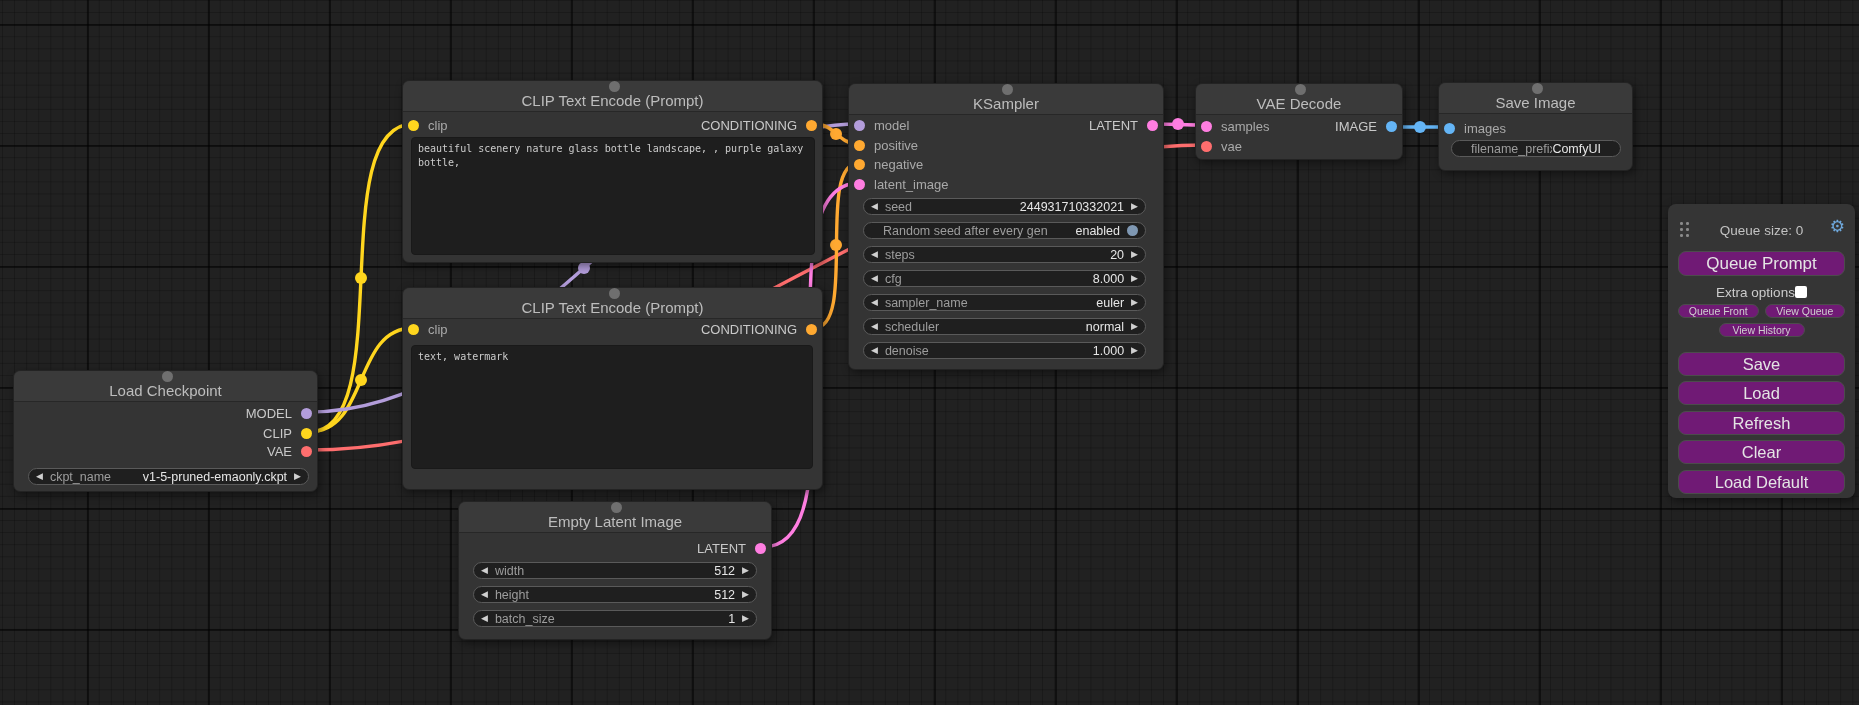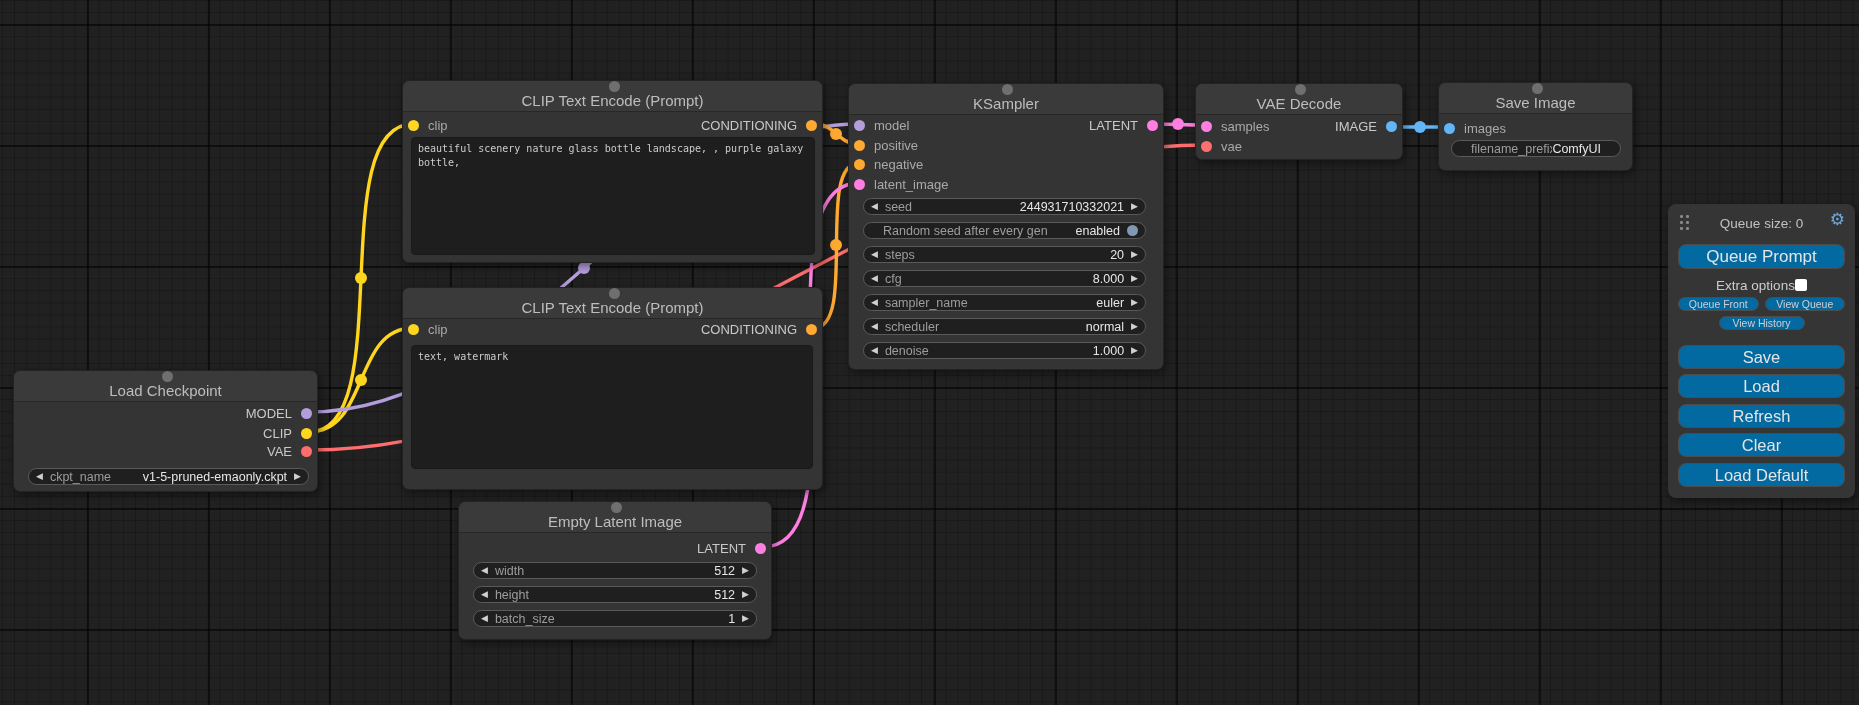--- a/index.html
+++ b/index.html
@@ -53,30 +53,30 @@
   }
   .pill .arr{color:#d0d0d0;font-size:9px;flex:none;line-height:1;}
   .pill .wlabel{color:#9d9d9d;margin-left:7px;overflow:hidden;white-space:nowrap;}
   .pill .wvalue{color:#e6e6e6;margin-left:auto;margin-right:7px;white-space:nowrap;}
   .pill.no-arrows .wlabel{margin-left:12px;}
   .toggle-dot{width:11px;height:11px;border-radius:50%;background:var(--c-toggle);flex:none;}
 
   #queue-panel{
     position:absolute;left:1668px;top:204px;width:187px;height:294px;z-index:3;
     background:#353535;border-radius:8px;box-shadow:2px 3px 10px rgba(0,0,0,.5);
-    box-sizing:border-box;padding:0 10px;
+    box-sizing:border-box;padding:7px 10px;
   }
   .qheader{position:relative;height:26px;display:flex;align-items:center;justify-content:center;
     color:#c2c2c2;font-size:13.5px;margin-top:6px;}
   .qhandle{position:absolute;left:2px;top:5px;display:grid;grid-template-columns:repeat(2,3px);
     grid-auto-rows:3px;gap:3px 3px;}
   .qhandle i{width:2.5px;height:2.5px;border-radius:50%;background:#8a8a8a;}
   .qgear{position:absolute;right:0;top:1px;color:var(--c-gear);font-size:17px;line-height:1;}
   .qbtn{
-    background:#0369a1;border:1px solid #4c4c4c;border-radius:8px;color:#e4e4e4;
+    background:#701a75;border:1px solid #4c4c4c;border-radius:8px;color:#e4e4e4;
     width:100%;box-sizing:border-box;text-align:center;font-family:"Liberation Sans",sans-serif;
     display:block;cursor:pointer;
   }
   .qbtn.big{height:24px;font-size:16.5px;line-height:22px;margin-top:5.5px;}
   .qbtn.prompt{height:25px;font-size:17px;line-height:23px;margin-top:8px;}
   .qrow{display:flex;gap:6px;margin-top:5px;}
   .qbtn.small{height:14px;font-size:10.5px;line-height:12px;border-radius:7px;color:#cfcfcf;}
   .qbtn.history{width:86px;margin:5px auto 0 auto;}
   .extra-row{display:flex;align-items:center;justify-content:center;gap:0;margin-top:9px;
     color:#cccccc;font-size:13.5px;height:14px;}

